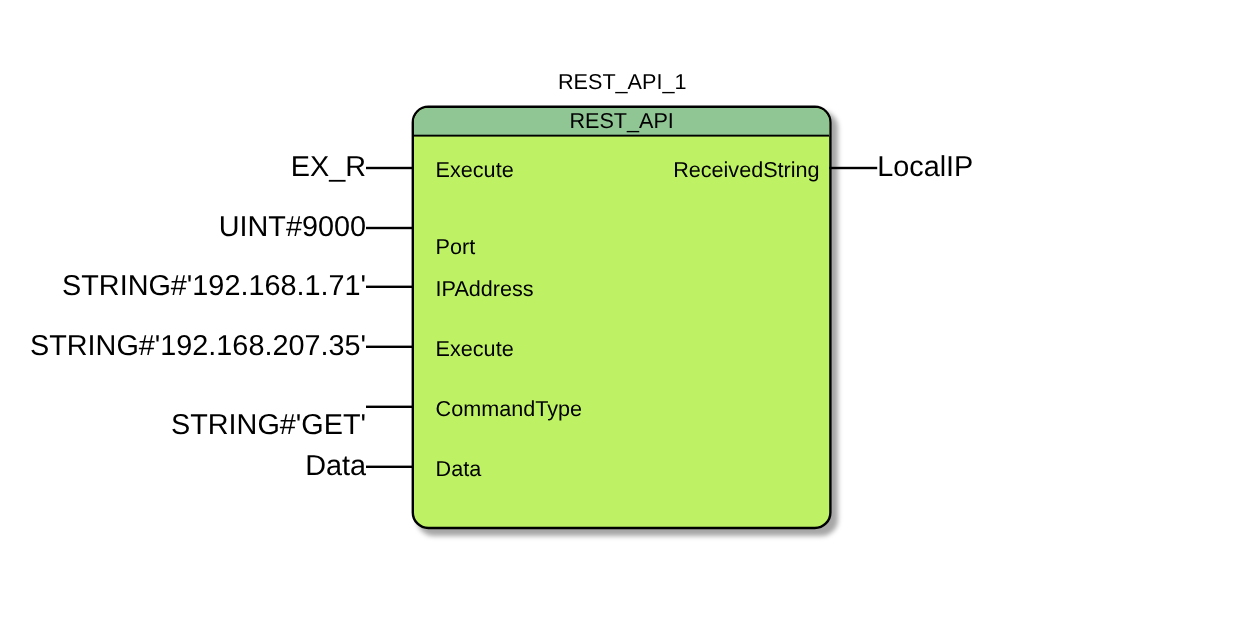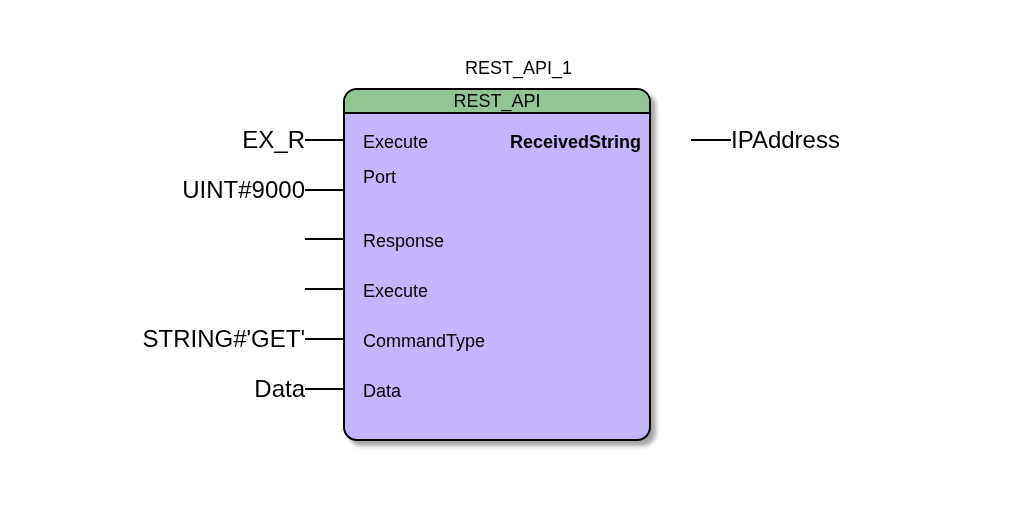--- a/index.html
+++ b/index.html
@@ -22,23 +22,23 @@
     top: 58px;
     width: 351px;
     text-align: center;
     font-size: 18px;
     white-space: nowrap;
   }
   .fb-block {
     position: absolute;
     left: 343px;
     top: 88px;
-    width: 308px;
+    width: 350px;
     height: 353px;
-    background: #c4b5fd;
+    background: #bef264;
     border: 2px solid #000;
     border-radius: 14px;
     box-shadow: 5px 5px 4px rgba(0,0,0,0.35);
     box-sizing: border-box;
   }
   .fb-header {
     position: absolute;
     left: 0;
     top: 0;
     width: 100%;
@@ -52,21 +52,21 @@
     line-height: 22px;
   }
   .pin-label {
     position: absolute;
     transform: translateY(-50%);
     font-size: 18px;
     white-space: nowrap;
     text-align: center;
   }
   .pin-label.in { left: 18px; }
-  .pin-label.out { right: 8px; text-align: center; font-weight: bold; }
+  .pin-label.out { right: 8px; text-align: center; }
   .operand {
     position: absolute;
     transform: translateY(-50%);
     font-size: 24px;
     white-space: nowrap;
   }
   .operand.in { right: 729px; text-align: right; }
   .operand.out { left: 731px; text-align: left; }
   .wire {
     position: absolute;
@@ -80,37 +80,39 @@
 <body>
 
 <div id="canvas">
 
   <div class="instance-title">REST_API_1</div>
 
   <div class="fb-block">
     <div class="fb-header">REST_API</div>
 
     <div class="pin-label in" style="top:52px">Execute</div>
-    <div class="pin-label in" style="top:87px">Port</div>
-    <div class="pin-label in" style="top:151px">Response</div>
+    <div class="pin-label in" style="top:116px">Port</div>
+    <div class="pin-label in" style="top:151px">IPAddress</div>
     <div class="pin-label in" style="top:201px">Execute</div>
     <div class="pin-label in" style="top:251px">CommandType</div>
     <div class="pin-label in" style="top:301px">Data</div>
 
     <div class="pin-label out" style="top:52px">ReceivedString</div>
   </div>
 
   <div class="operand in" style="top:140px">EX_R</div>
   <div class="operand in" style="top:190px">UINT#9000</div>
-  <div class="operand in" style="top:339px">STRING#'GET'</div>
+  <div class="operand in" style="top:239px">STRING#'192.168.1.71'</div>
+  <div class="operand in" style="top:289px">STRING#'192.168.207.35'</div>
+  <div class="operand in" style="top:355px">STRING#'GET'</div>
   <div class="operand in" style="top:389px">Data</div>
 
   <div class="wire in" style="top:139px"></div>
   <div class="wire in" style="top:189px"></div>
   <div class="wire in" style="top:238px"></div>
   <div class="wire in" style="top:288px"></div>
   <div class="wire in" style="top:338px"></div>
   <div class="wire in" style="top:388px"></div>
 
   <div class="wire out" style="top:139px"></div>
-  <div class="operand out" style="top:140px">IPAddress</div>
+  <div class="operand out" style="top:140px">LocalIP</div>
 
 </div>
 
 </body></html>

